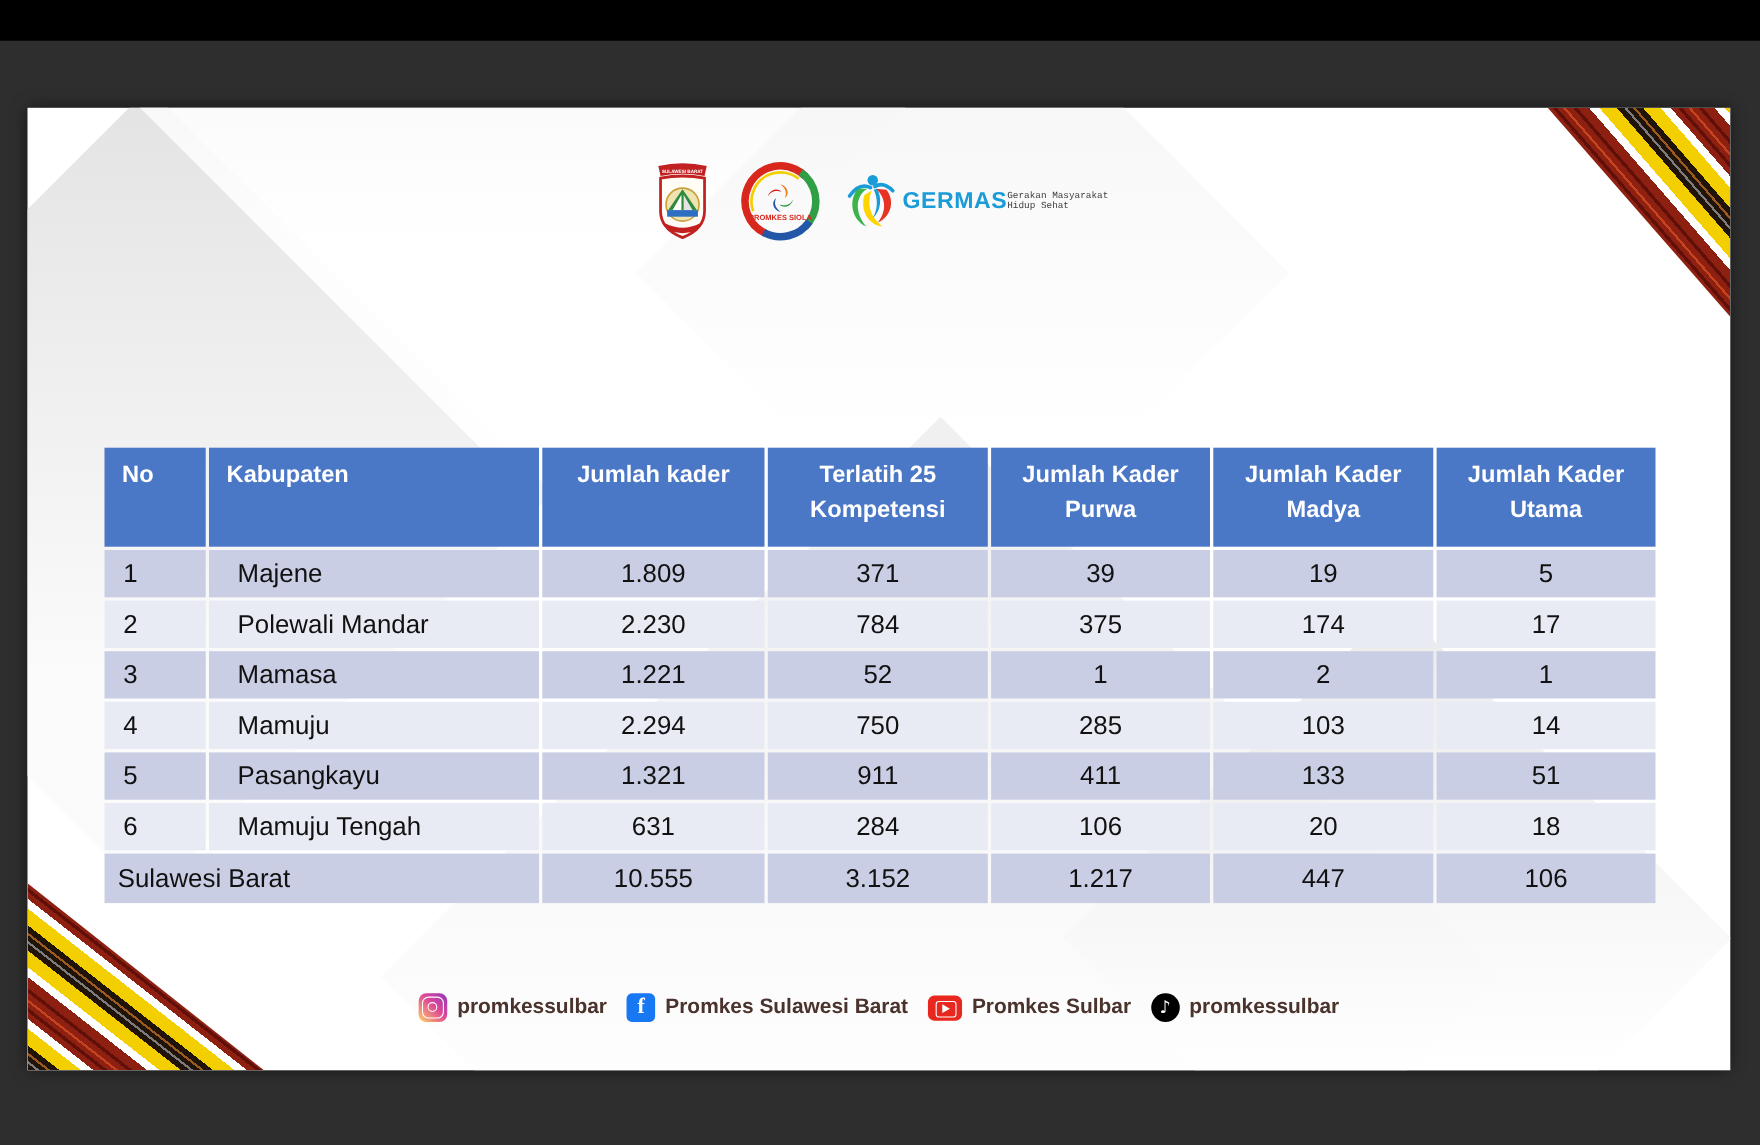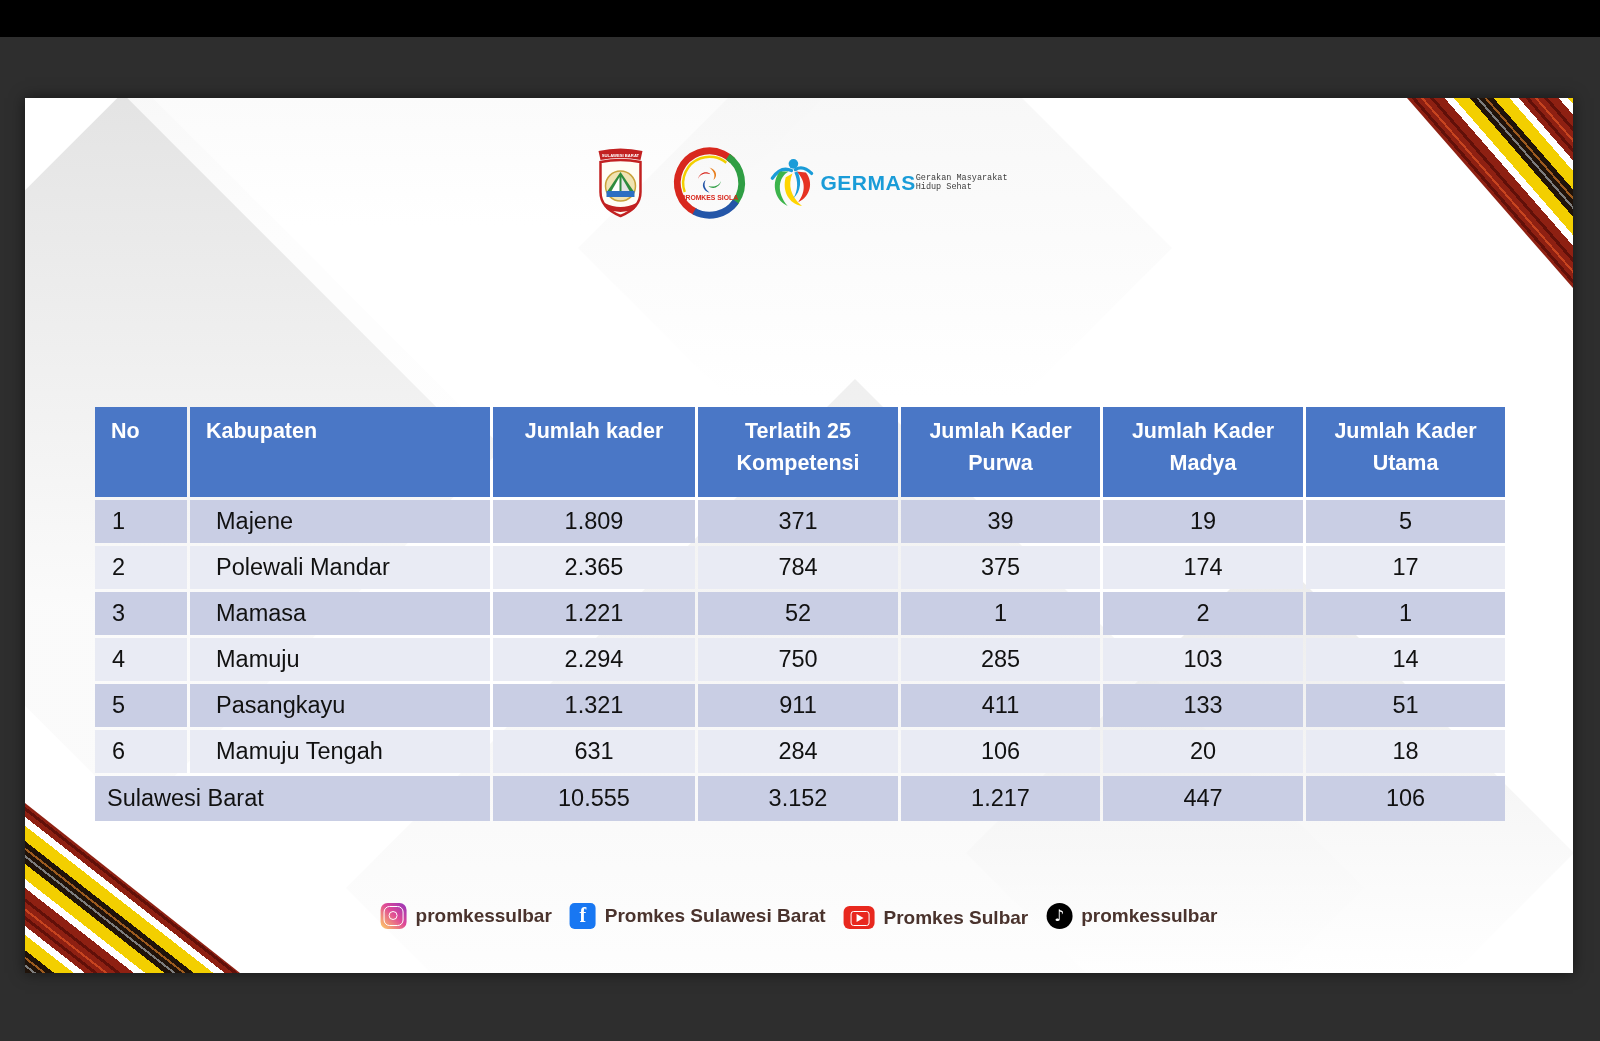--- a/index.html
+++ b/index.html
@@ -58,21 +58,21 @@
   th.left{text-align:left;padding-left:16px;}
   td{font-size:23.5px;color:#111;height:43px;text-align:center;padding:0 4px;vertical-align:middle;}
   td.no{text-align:left;padding-left:17px;}
   td.kab{text-align:left;padding-left:26px;}
   tr.dark td{background:#c9cee4;}
   tr.light td{background:#e9ebf4;}
   tr.total td{background:#c9cee4;height:45px;}
   td.total-label{text-align:left;padding-left:12px;}
   
   .footer{position:absolute;z-index:2;left:50%;bottom:44px;transform:translateX(-50%);
-          display:flex;align-items:flex-end;gap:18px;white-space:nowrap;}
+          display:flex;align-items:center;gap:18px;white-space:nowrap;}
   .f-item{display:flex;align-items:center;gap:9px;}
   .f-label{font-size:19px;font-weight:600;color:#4a332d;}
   .ic{display:inline-block;position:relative;flex:0 0 auto;}
   .ig{width:26px;height:26px;border-radius:7px;
       background:linear-gradient(45deg,#fdc468 5%,#df4996 55%,#9b36b7 95%);}
   .ig::before{content:"";position:absolute;inset:3px;border:1.8px solid #fff;border-radius:6px;}
   .ig::after{content:"";position:absolute;left:8px;top:8px;width:7px;height:7px;
       border:1.8px solid #fff;border-radius:50%;}
   .fb{width:26px;height:26px;border-radius:5px;background:#1877f2;color:#fff;font-weight:bold;
       font-size:20px;text-align:center;line-height:25px;font-family:"Liberation Serif",serif;}
@@ -176,21 +176,21 @@
           <td class="kab">Majene</td>
           <td>1.809</td>
           <td>371</td>
           <td>39</td>
           <td>19</td>
           <td>5</td>
         </tr>
         <tr class="light">
           <td class="no">2</td>
           <td class="kab">Polewali Mandar</td>
-          <td>2.365</td>
+          <td>2.230</td>
           <td>784</td>
           <td>375</td>
           <td>174</td>
           <td>17</td>
         </tr>
         <tr class="dark">
           <td class="no">3</td>
           <td class="kab">Mamasa</td>
           <td>1.221</td>
           <td>52</td>

